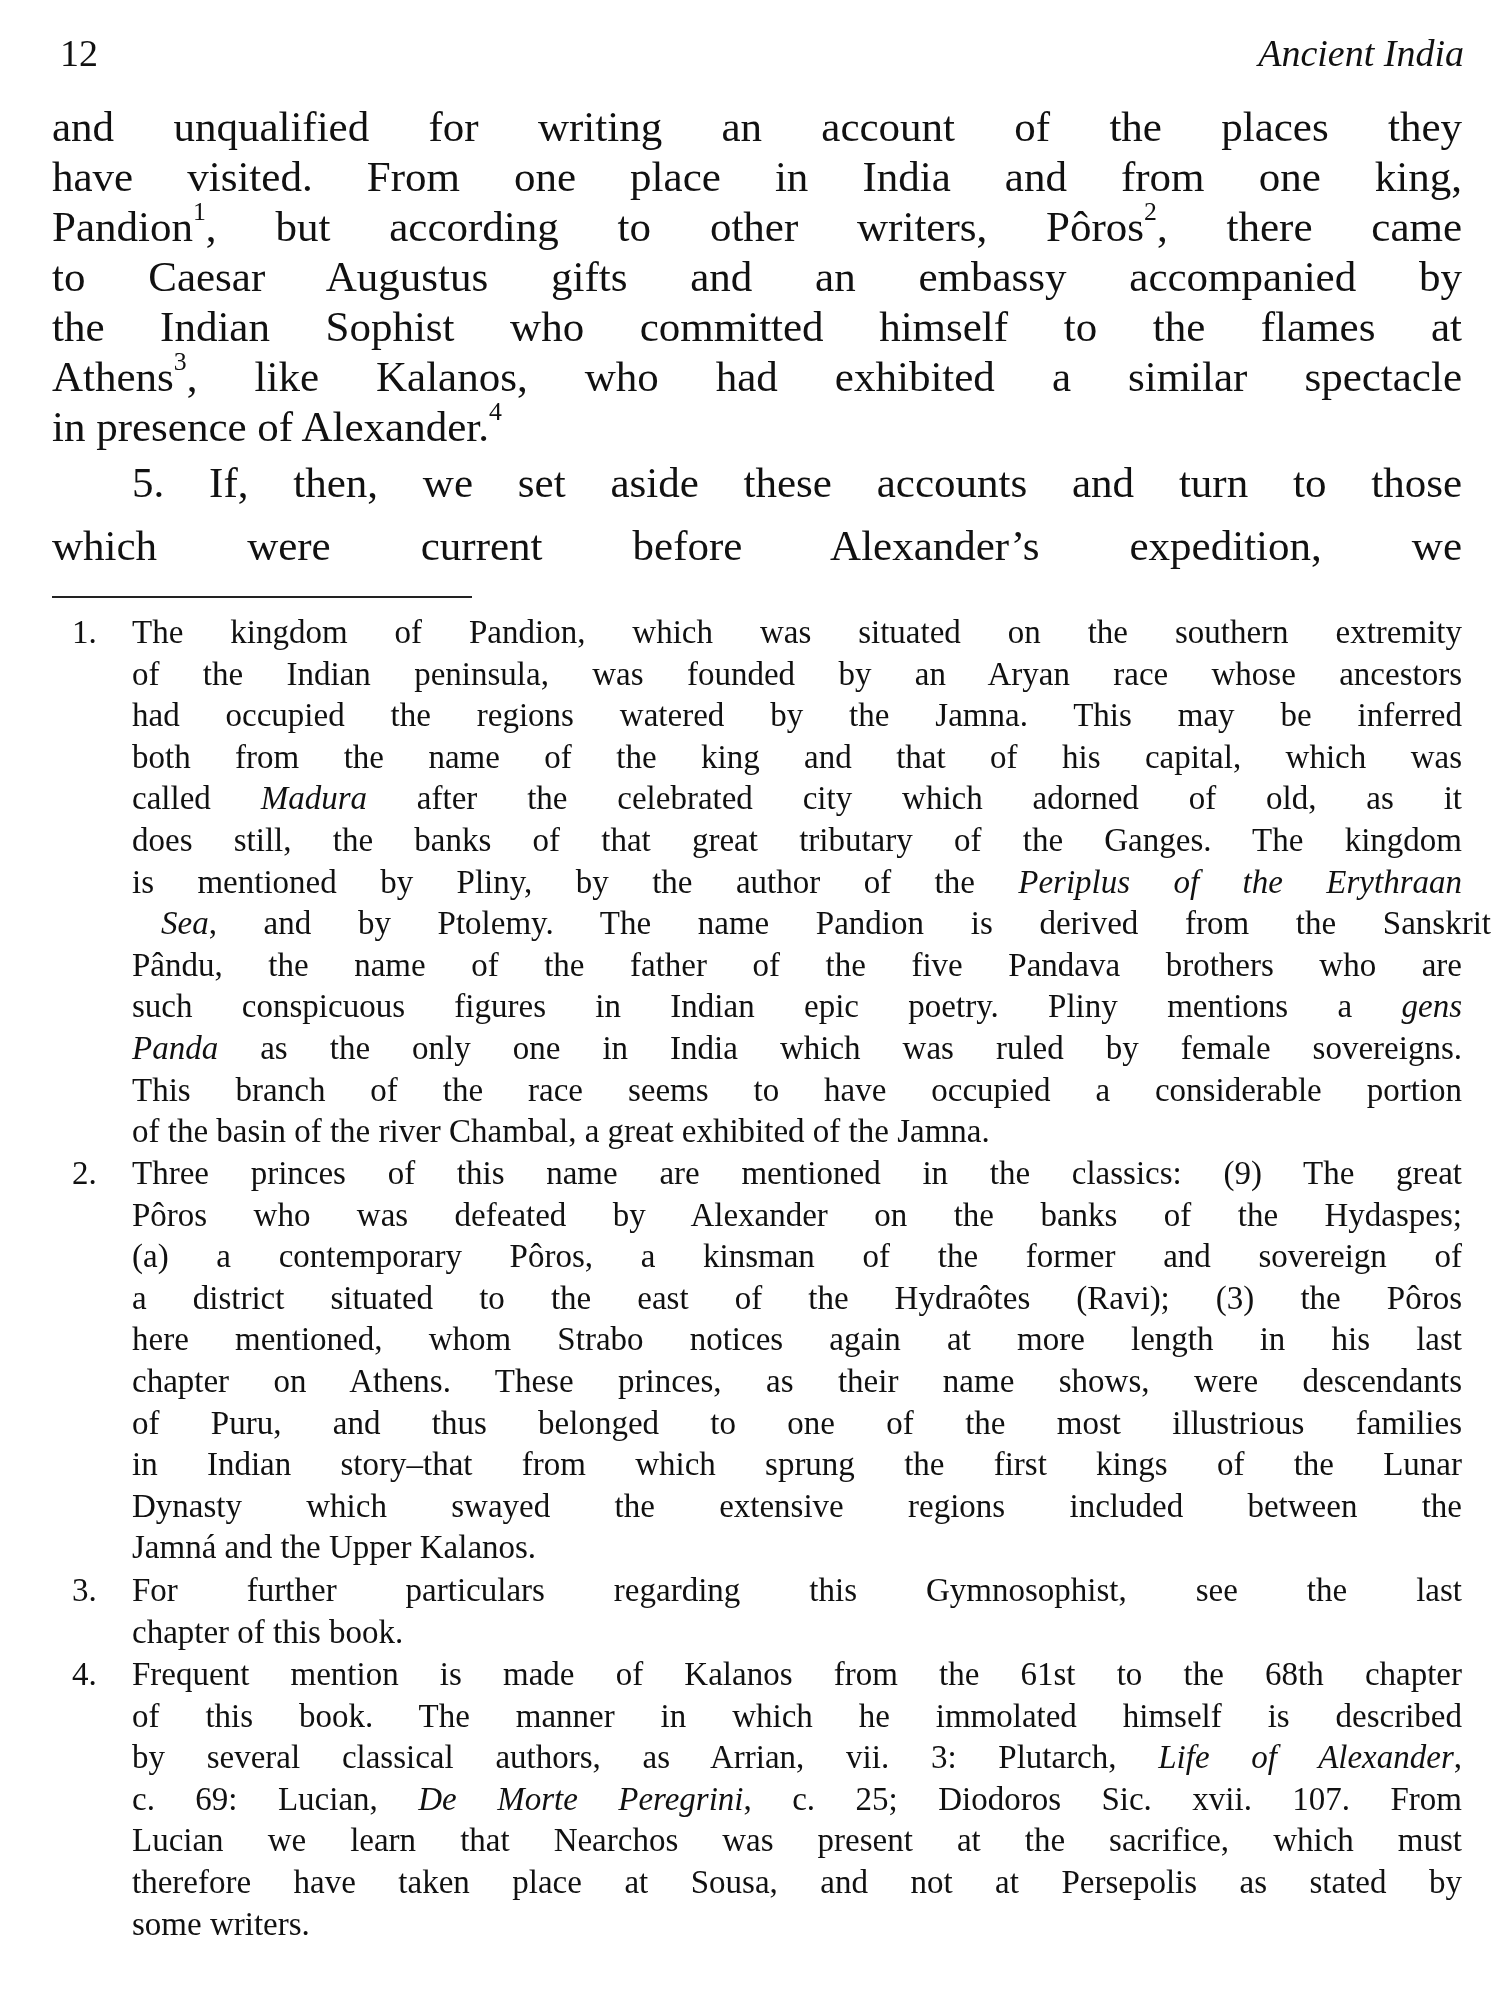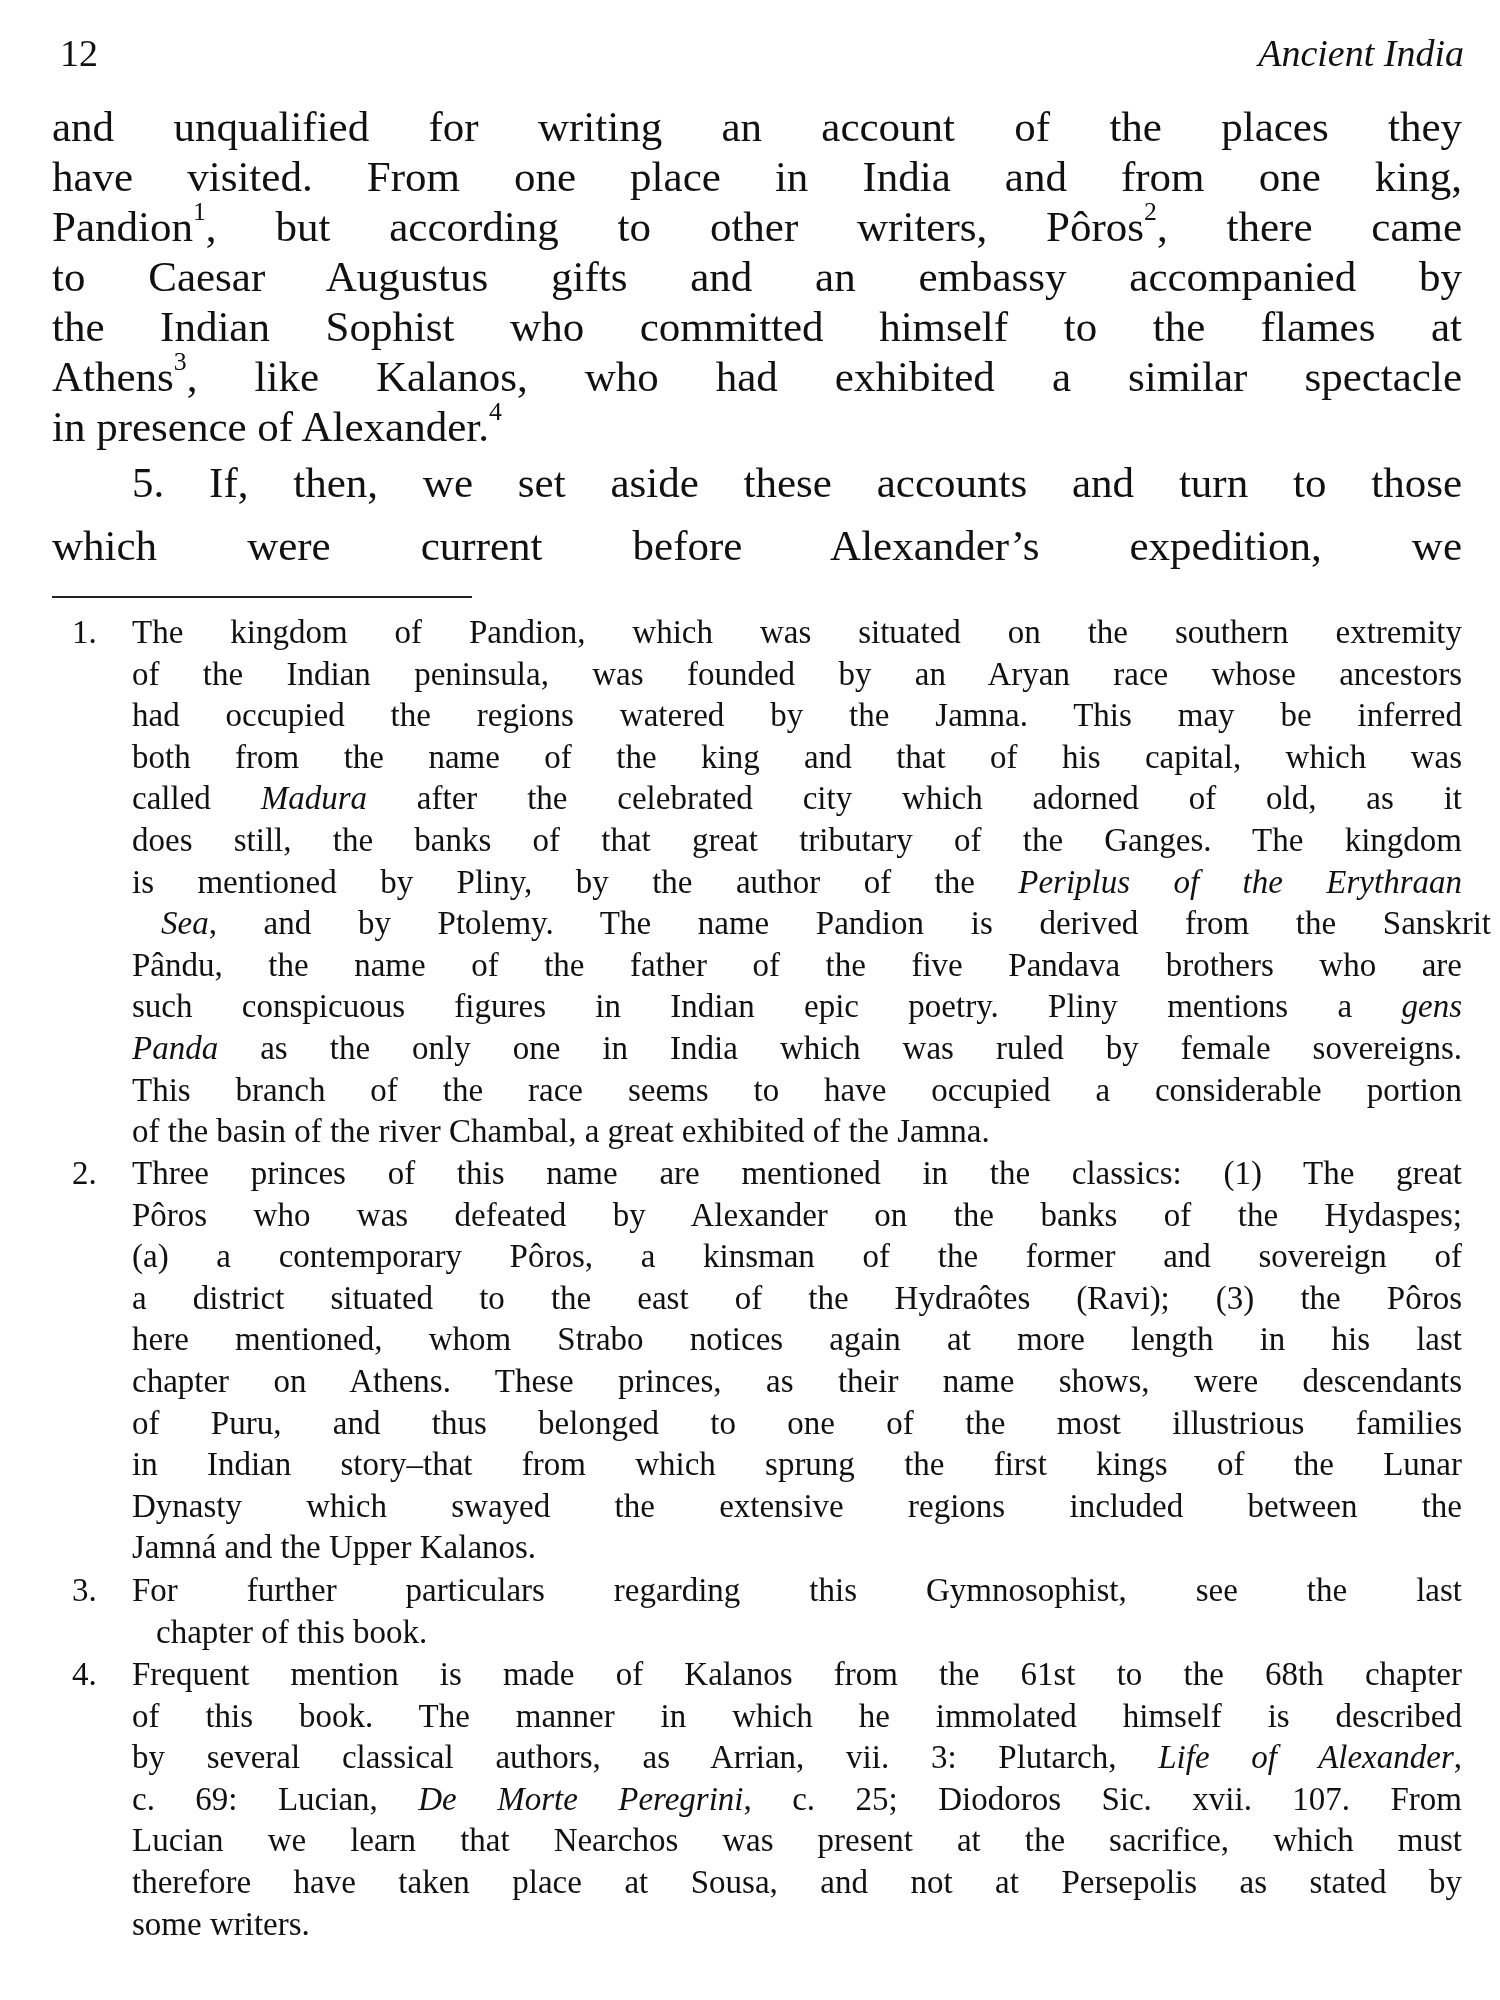--- a/index.html
+++ b/index.html
@@ -52,35 +52,35 @@
         <div class="fn-line justify" style="top: 861.6px;"><span>is mentioned by Pliny, by the author of the </span><i>Periplus of the Erythraan</i></div>
         <div class="fn-line justify" style="top: 903.2px; margin-left: 29px;"><i>Sea</i><span>, and by Ptolemy. The name Pandion is derived from the Sanskrit</span></div>
         <div class="fn-line justify" style="top: 944.8px;"><span>Pându, the name of the father of the five Pandava brothers who are</span></div>
         <div class="fn-line justify" style="top: 986.4px;"><span>such conspicuous figures in Indian epic poetry. Pliny mentions a </span><i>gens</i></div>
         <div class="fn-line justify" style="top: 1028px;"><i>Panda</i><span> as the only one in India which was ruled by female sovereigns.</span></div>
         <div class="fn-line justify" style="top: 1069.6px;"><span>This branch of the race seems to have occupied a considerable portion</span></div>
         <div class="fn-line" style="top: 1111.2px;"><span>of the basin of the river Chambal, a great exhibited of the Jamna.</span></div>
       </div>
       <div>
         <div class="fn-num" style="top: 1153px;">2.</div>
-        <div class="fn-line justify" style="top: 1153px;"><span>Three princes of this name are mentioned in the classics: (1) The great</span></div>
+        <div class="fn-line justify" style="top: 1153px;"><span>Three princes of this name are mentioned in the classics: (9) The great</span></div>
         <div class="fn-line justify" style="top: 1194.6px;"><span>Pôros who was defeated by Alexander on the banks of the Hydaspes;</span></div>
         <div class="fn-line justify" style="top: 1236.2px;"><span>(a) a contemporary Pôros, a kinsman of the former and sovereign of</span></div>
         <div class="fn-line justify" style="top: 1277.8px;"><span>a district situated to the east of the Hydraôtes (Ravi); (3) the Pôros</span></div>
         <div class="fn-line justify" style="top: 1319.4px;"><span>here mentioned, whom Strabo notices again at more length in his last</span></div>
         <div class="fn-line justify" style="top: 1361px;"><span>chapter on Athens. These princes, as their name shows, were descendants</span></div>
         <div class="fn-line justify" style="top: 1402.6px;"><span>of Puru, and thus belonged to one of the most illustrious families</span></div>
         <div class="fn-line justify" style="top: 1444.2px;"><span>in Indian story–that from which sprung the first kings of the Lunar</span></div>
         <div class="fn-line justify" style="top: 1485.8px;"><span>Dynasty which swayed the extensive regions included between the</span></div>
         <div class="fn-line" style="top: 1527.4px;"><span>Jamná and the Upper Kalanos.</span></div>
       </div>
       <div>
         <div class="fn-num" style="top: 1570px;">3.</div>
         <div class="fn-line justify" style="top: 1570px;"><span>For further particulars regarding this Gymnosophist, see the last</span></div>
-        <div class="fn-line" style="top: 1611.6px; margin-left: 24px;"><span>chapter of this book.</span></div>
+        <div class="fn-line" style="top: 1611.6px;"><span>chapter of this book.</span></div>
       </div>
       <div>
         <div class="fn-num" style="top: 1654px;">4.</div>
         <div class="fn-line justify" style="top: 1654px;"><span>Frequent mention is made of Kalanos from the 61st to the 68th chapter</span></div>
         <div class="fn-line justify" style="top: 1695.6px;"><span>of this book. The manner in which he immolated himself is described</span></div>
         <div class="fn-line justify" style="top: 1737.2px;"><span>by several classical authors, as Arrian, vii. 3: Plutarch, </span><i>Life of Alexander</i><span>,</span></div>
         <div class="fn-line justify" style="top: 1778.8px;"><span>c. 69: Lucian, </span><i>De Morte Peregrini</i><span>, c. 25; Diodoros Sic. xvii. 107. From</span></div>
         <div class="fn-line justify" style="top: 1820.4px;"><span>Lucian we learn that Nearchos was present at the sacrifice, which must</span></div>
         <div class="fn-line justify" style="top: 1862px;"><span>therefore have taken place at Sousa, and not at Persepolis as stated by</span></div>
         <div class="fn-line" style="top: 1903.6px;"><span>some writers.</span></div>

